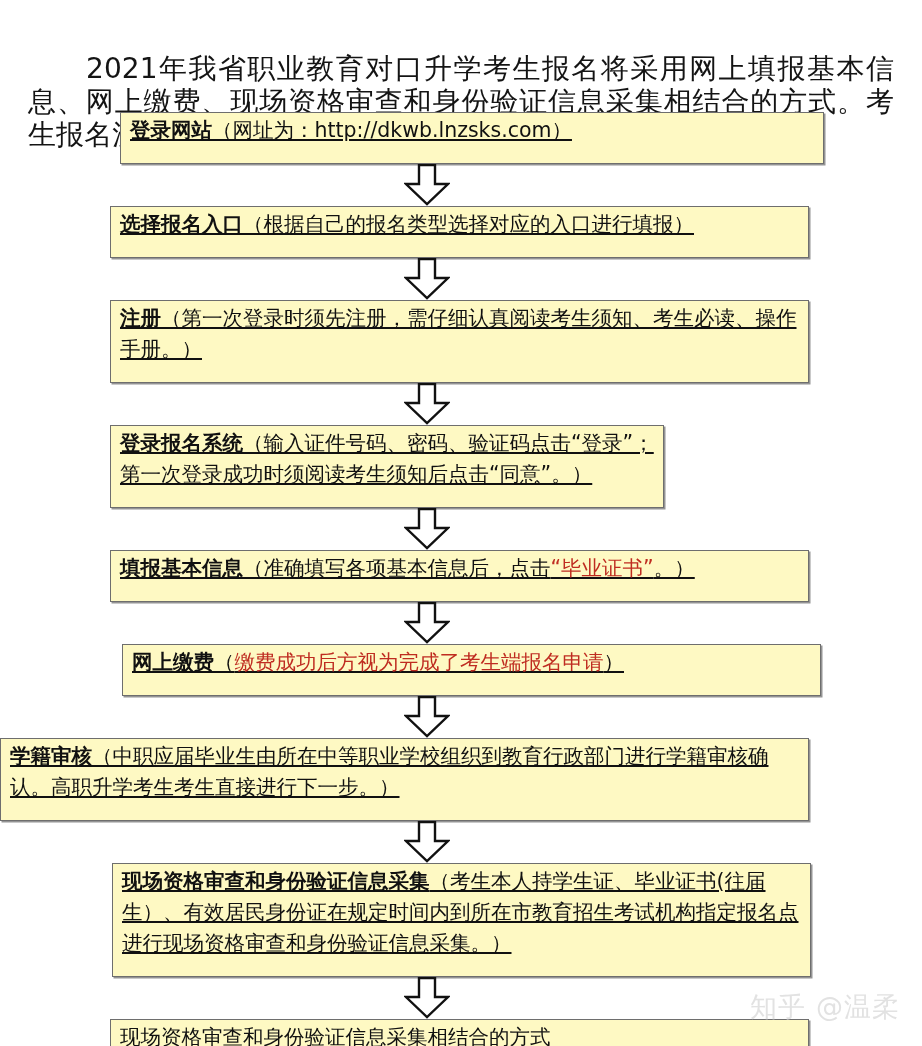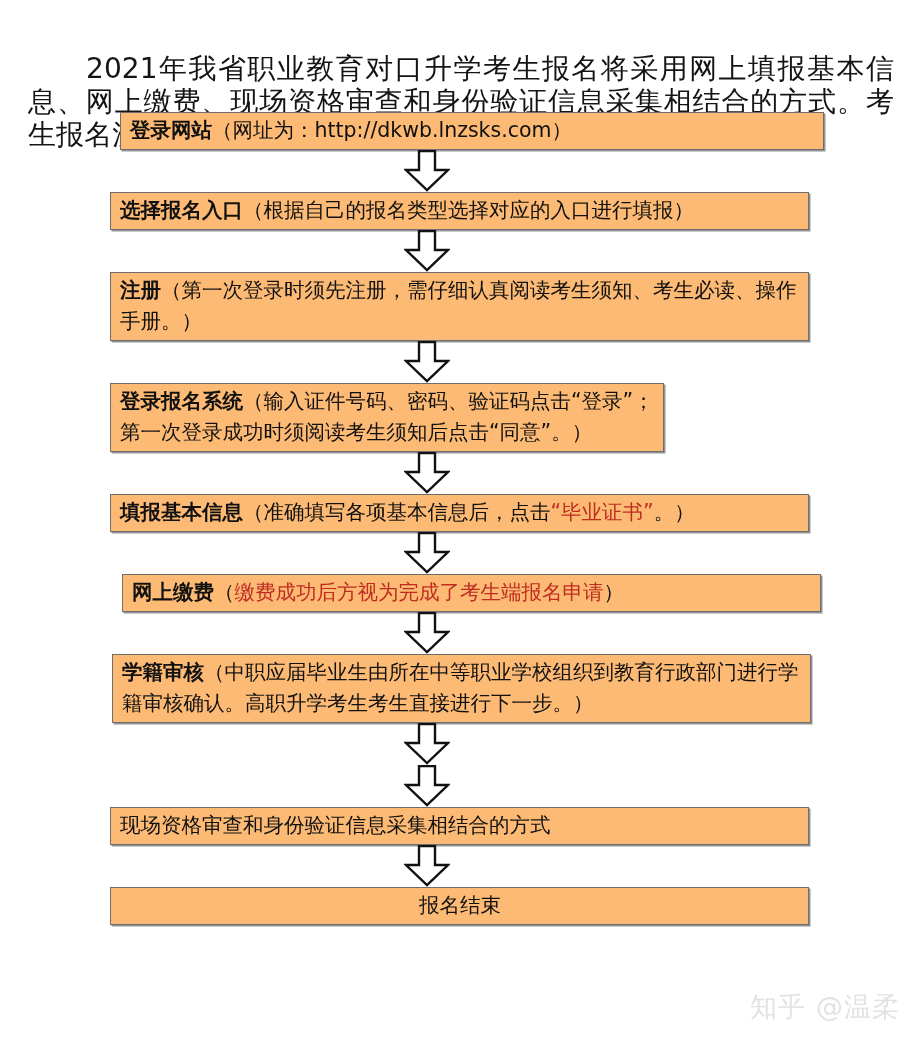--- a/index.html
+++ b/index.html
@@ -51,26 +51,27 @@
 
   .flow-row {
     position: relative;
     width: 922px;
   }
 
   .node {
     position: relative;
     box-sizing: border-box;
     border: 1.6px solid #6e6e6e;
-    background: #fdba74;
+    background: #fef9c3;
     font-size: 20.5px;
     line-height: 31px;
     color: #111111;
-    padding: 2px 8px 3px 9px;
+    padding: 2px 8px 17px 9px;
     box-shadow: 1.5px 1.5px 0 rgba(60,60,60,0.55);
+    text-decoration: underline;
   }
   .node .lead {
     font-weight: bold;
   }
   .node .red {
     color: #bf2c21;
   }
   .node.center {
     text-align: center;
   }
@@ -153,26 +154,29 @@
       </div>
       <div class="flow-row">
         <div class="node" style="margin-left: 122px; width: 699px;"><span class="lead">网上缴费</span><span>（</span><span class="red">缴费成功后方视为完成了考生端报名申请</span><span>）</span></div>
       </div>
       <div class="arrow">
         <svg width="46" height="42" viewBox="0 0 46 42">
           <polygon points="15,1 31,1 31,20 44,20 23,40 2,20 15,20" fill="#ffffff" stroke="#111111" stroke-width="2.4" stroke-linejoin="miter"></polygon>
         </svg>
       </div>
       <div class="flow-row">
-        <div class="node" style="margin-left: 112px; width: 699px;"><span class="lead">学籍审核</span><span>（中职应届毕业生由所在中等职业学校组织到教育行政部门进行学籍审核确认。高职升学考生考生直接进行下一步。）</span></div>
+        <div class="node" style="width: 809px;"><span class="lead">学籍审核</span><span>（中职应届毕业生由所在中等职业学校组织到教育行政部门进行学籍审核确认。高职升学考生考生直接进行下一步。）</span></div>
       </div>
       <div class="arrow">
         <svg width="46" height="42" viewBox="0 0 46 42">
           <polygon points="15,1 31,1 31,20 44,20 23,40 2,20 15,20" fill="#ffffff" stroke="#111111" stroke-width="2.4" stroke-linejoin="miter"></polygon>
         </svg>
+      </div>
+      <div class="flow-row">
+        <div class="node" style="margin-left: 112px; width: 699px;"><span class="lead">现场资格审查和身份验证信息采集</span><span>（考生本人持学生证、毕业证书(往届生）、有效居民身份证在规定时间内到所在市教育招生考试机构指定报名点进行现场资格审查和身份验证信息采集。）</span></div>
       </div>
       <div class="arrow">
         <svg width="46" height="42" viewBox="0 0 46 42">
           <polygon points="15,1 31,1 31,20 44,20 23,40 2,20 15,20" fill="#ffffff" stroke="#111111" stroke-width="2.4" stroke-linejoin="miter"></polygon>
         </svg>
       </div>
       <div class="flow-row">
         <div class="node" style="margin-left: 110px; width: 699px;"><span>现场资格审查和身份验证信息采集相结合的方式</span></div>
       </div>
       <div class="arrow">

